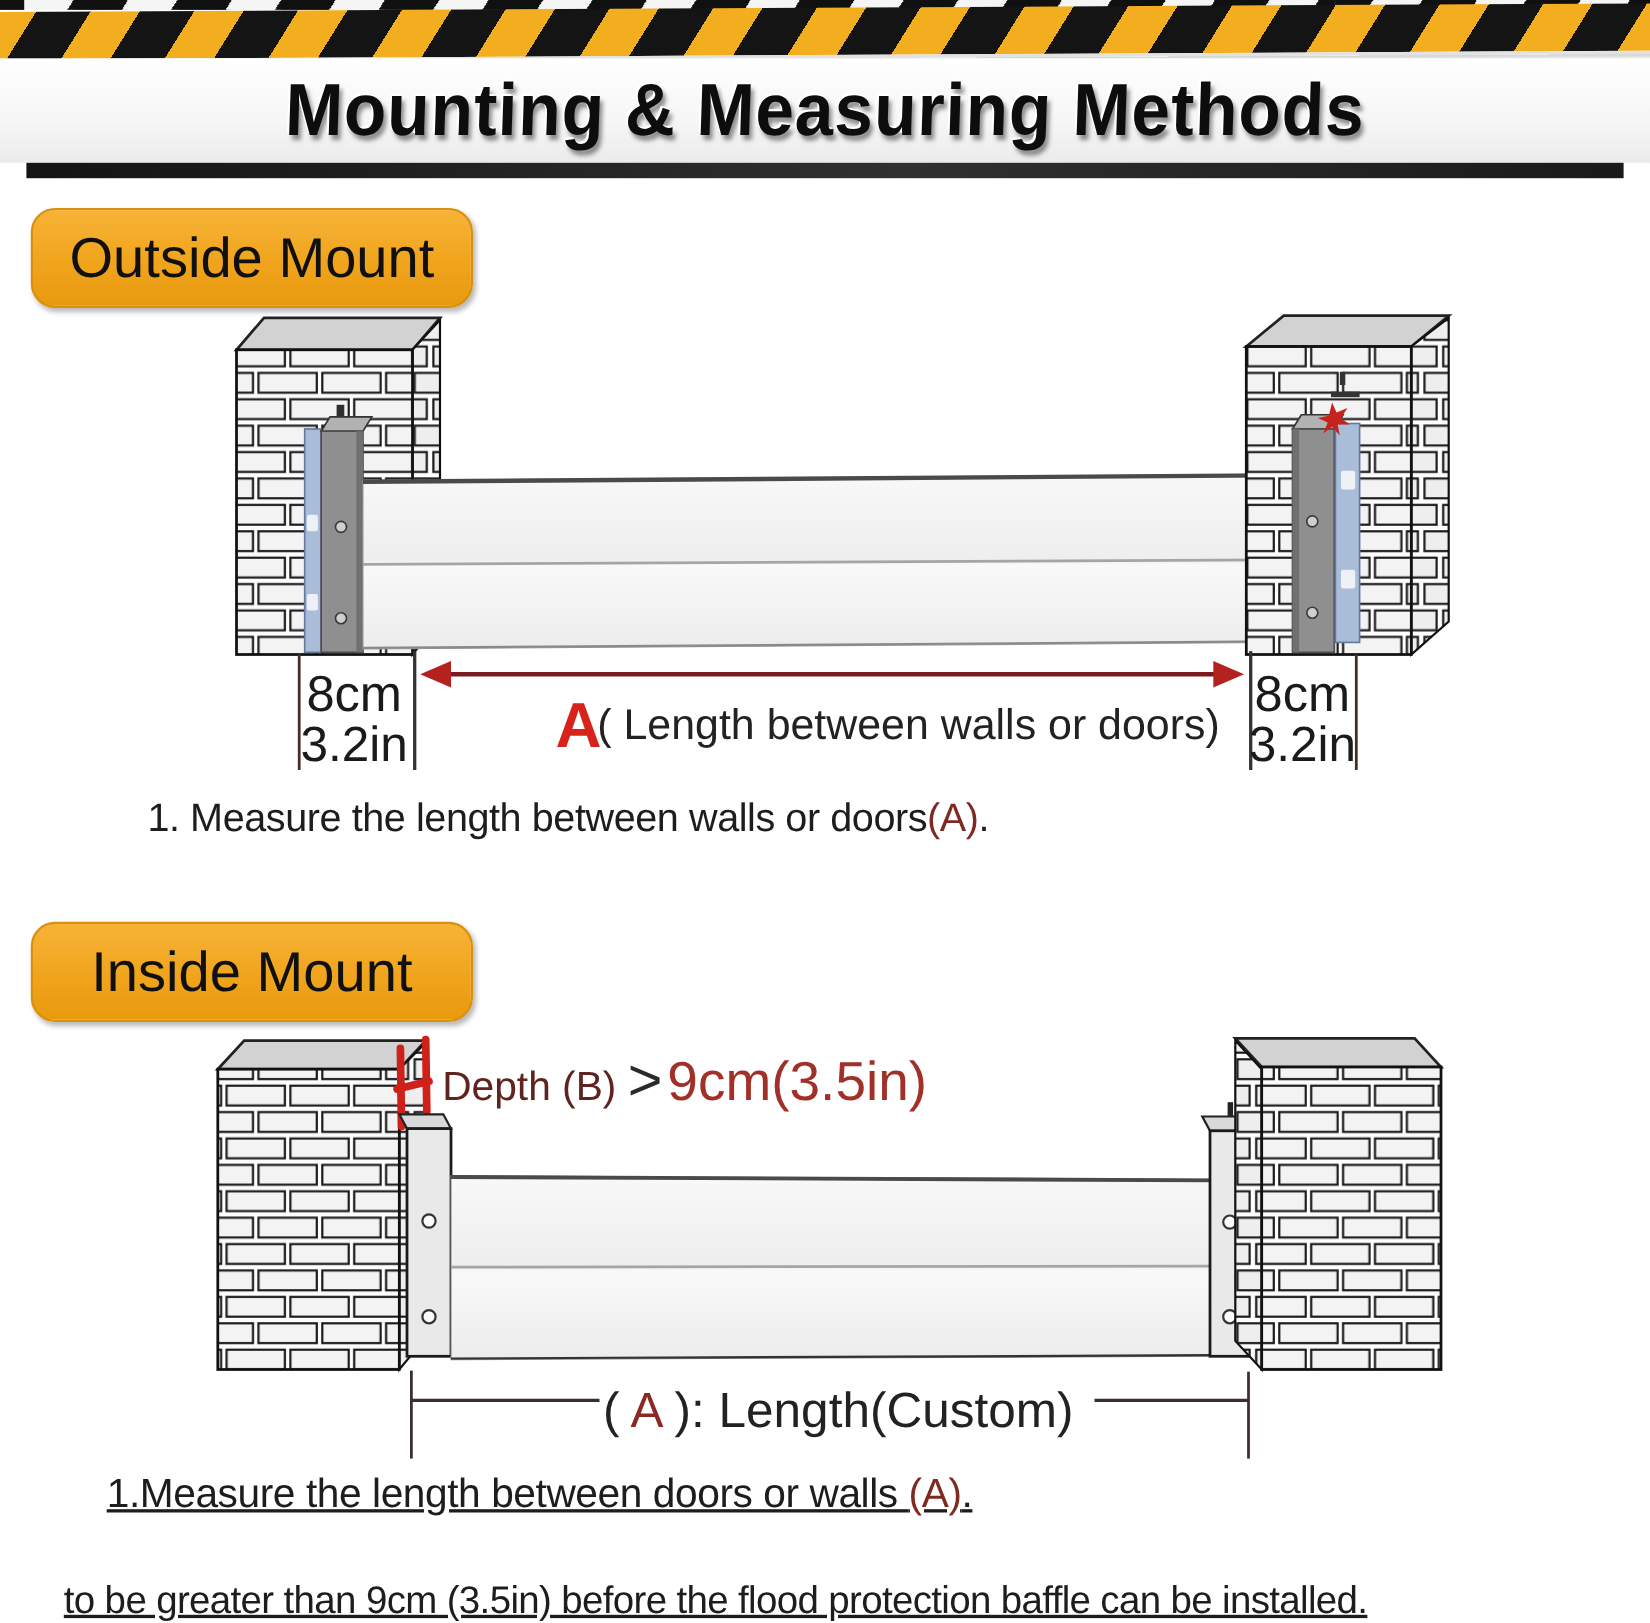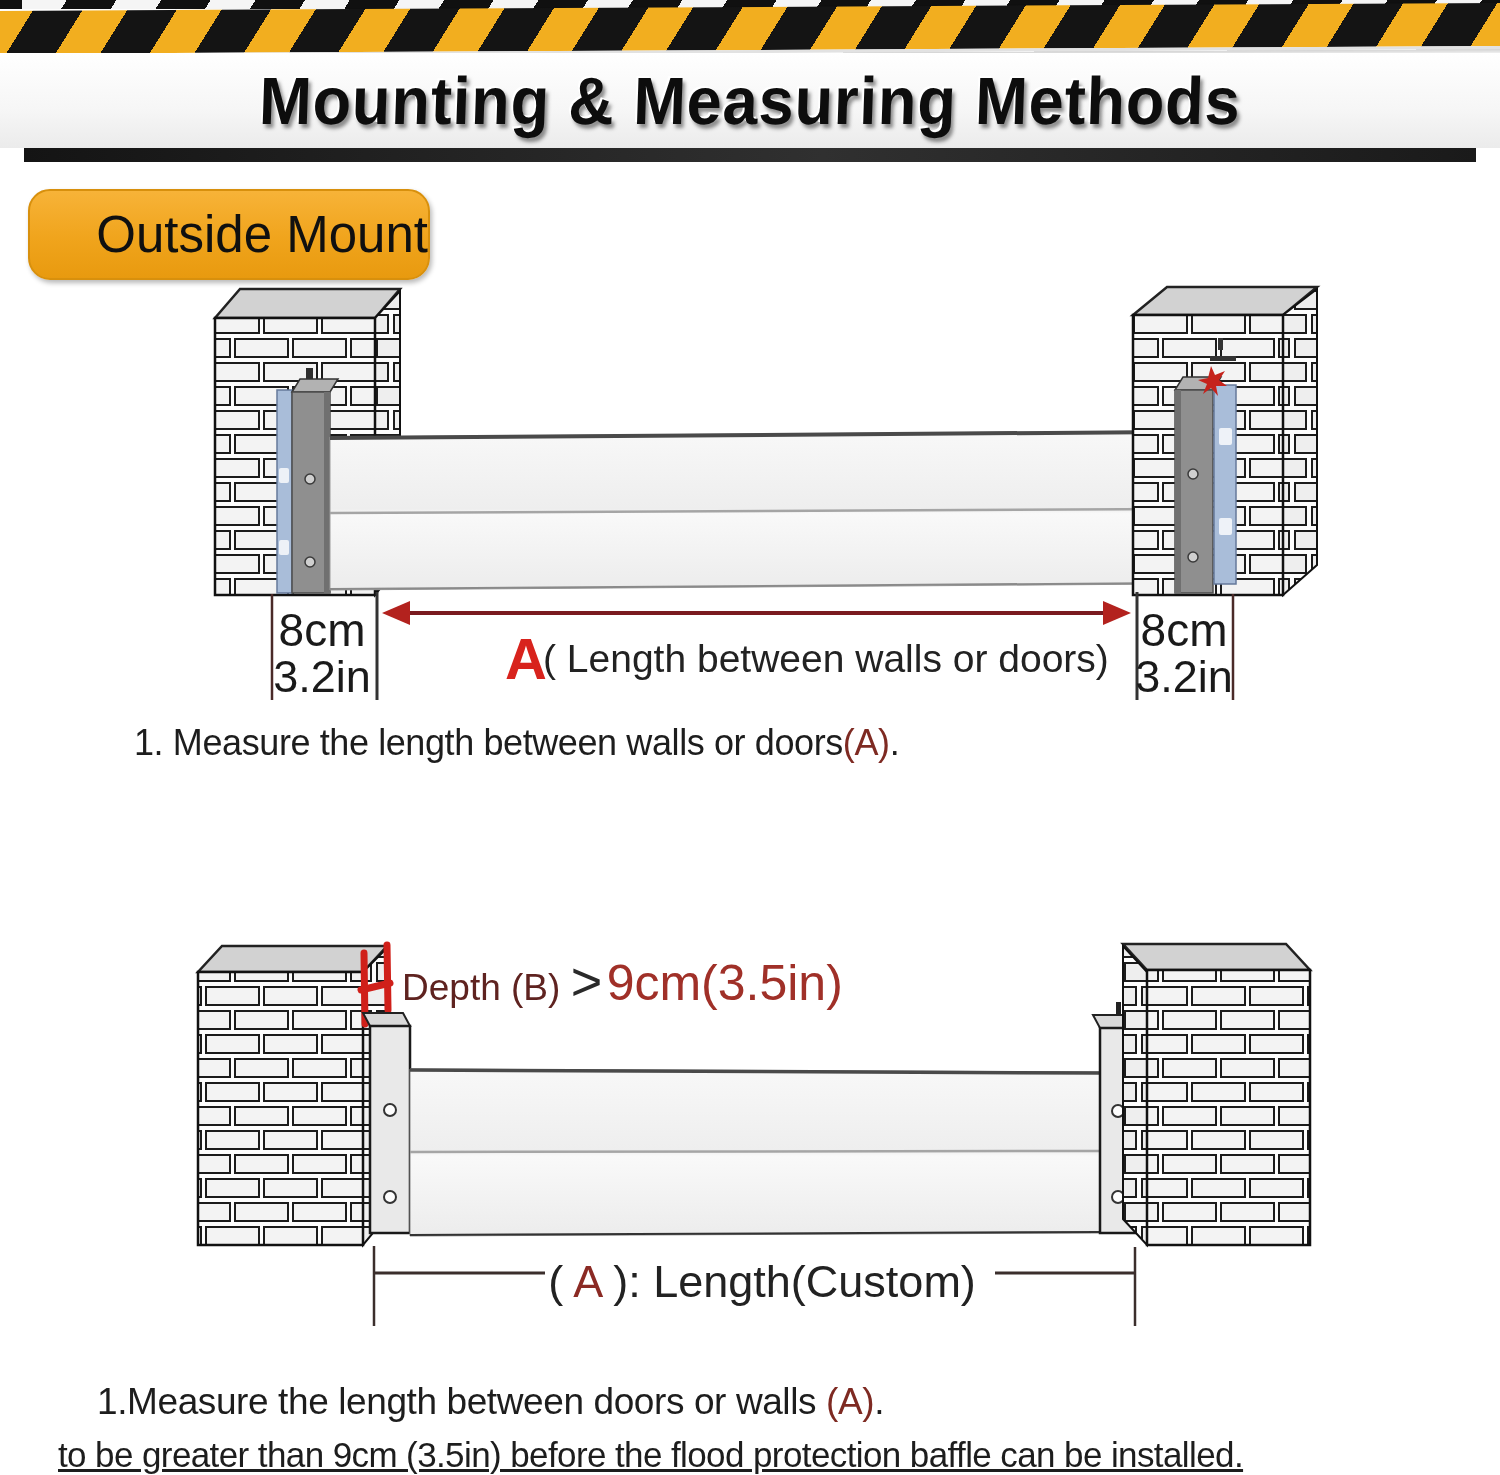--- a/index.html
+++ b/index.html
@@ -33,54 +33,57 @@
   .title-underline{
     position:absolute;left:24px;top:148px;width:1452px;height:14px;
     background:linear-gradient(90deg,#141414,#303030 55%,#1a1a1a);
   }
   
   .badge{
     position:absolute;left:28px;width:398px;height:87px;
     background:linear-gradient(180deg,#f7b338 0%,#f0a41c 55%,#e89a0f 100%);
     border:2px solid #d8900d;border-radius:22px;
     box-shadow:2px 3px 5px rgba(0,0,0,0.28);
-    display:flex;align-items:center;justify-content:flex-end;
+    display:flex;align-items:center;justify-content:center;
     font-size:51px;color:#101010;white-space:nowrap;
   }
   .badge-outside{top:189px;}
   .badge-inside{top:838px;}
   
   .diagram-svg{position:absolute;left:0;display:block;}
   svg text{font-family:"Liberation Sans", sans-serif;}
   
   .step{
     position:absolute;font-size:36px;letter-spacing:-0.4px;color:#1d1d1d;white-space:nowrap;
   }
   .hl{color:#7e2a22;}
   .hl2{color:#9e2d22;}
   .s-out-1{left:134px;top:722px;}
   .s-out-2{left:134px;top:778px;}
-  .s-in-1{left:97px;top:1381px;font-size:37px;}
+  .s-in-1{left:97px;top:1337px;font-size:37px;text-decoration:underline;}
   .s-in-2a{left:97px;top:1394px;font-size:35px;letter-spacing:-0.6px;}
   .s-in-2b{left:58px;top:1435px;font-size:35px;letter-spacing:-0.6px;text-decoration:underline;}
 </style>
 </head>
 <body>
 
 <div class="page">
 
   <div class="top-strip"></div>
   <div class="hazard-tape"></div>
   <div class="title-area">
     <div class="main-title">Mounting &amp; Measuring Methods</div>
   </div>
   <div class="title-underline"></div>
 
   <div class="badge badge-outside">
     <span>Outside Mount</span>
+  </div>
+  <div class="badge badge-inside">
+    <span>Inside Mount</span>
   </div>
 
   <svg class="diagram-svg" style="top:280px" width="1500" height="425" viewBox="0 280 1500 425">
     <defs>
       <pattern id="bf1" patternUnits="userSpaceOnUse" width="116" height="48">
         <rect width="116" height="48" fill="#fdfdfd"></rect>
         <g fill="#f3f3f3" stroke="#1b1b1b" stroke-width="2">
           <rect x="3" y="3" width="53" height="18"></rect>
             <rect x="61" y="3" width="53" height="18"></rect>
           <rect x="-26" y="27" width="53" height="18"></rect>

